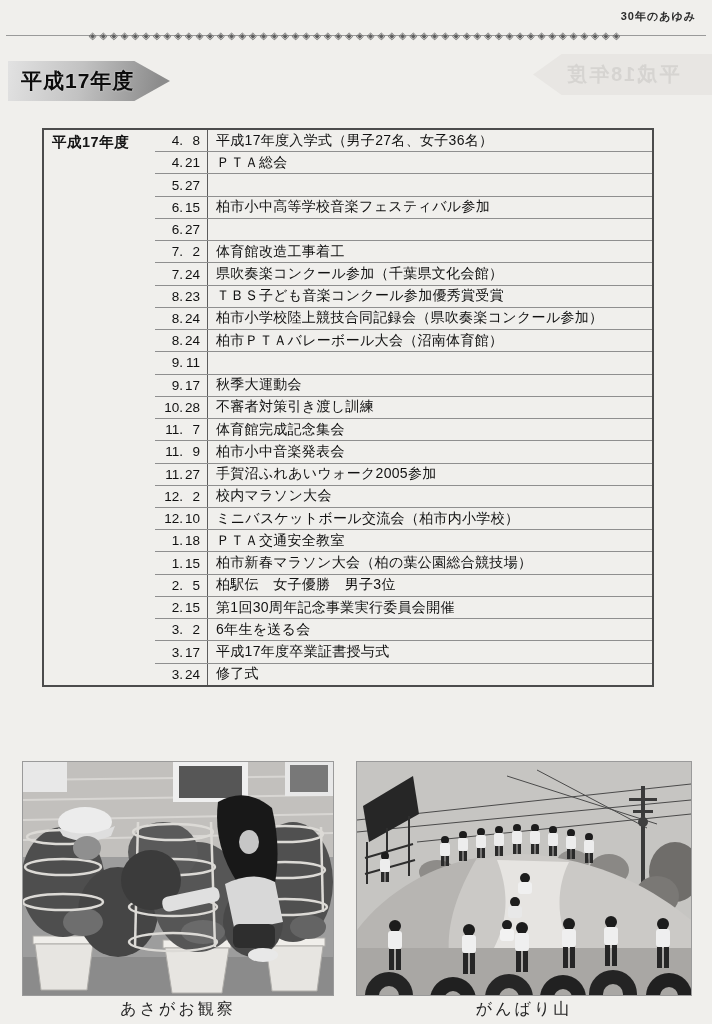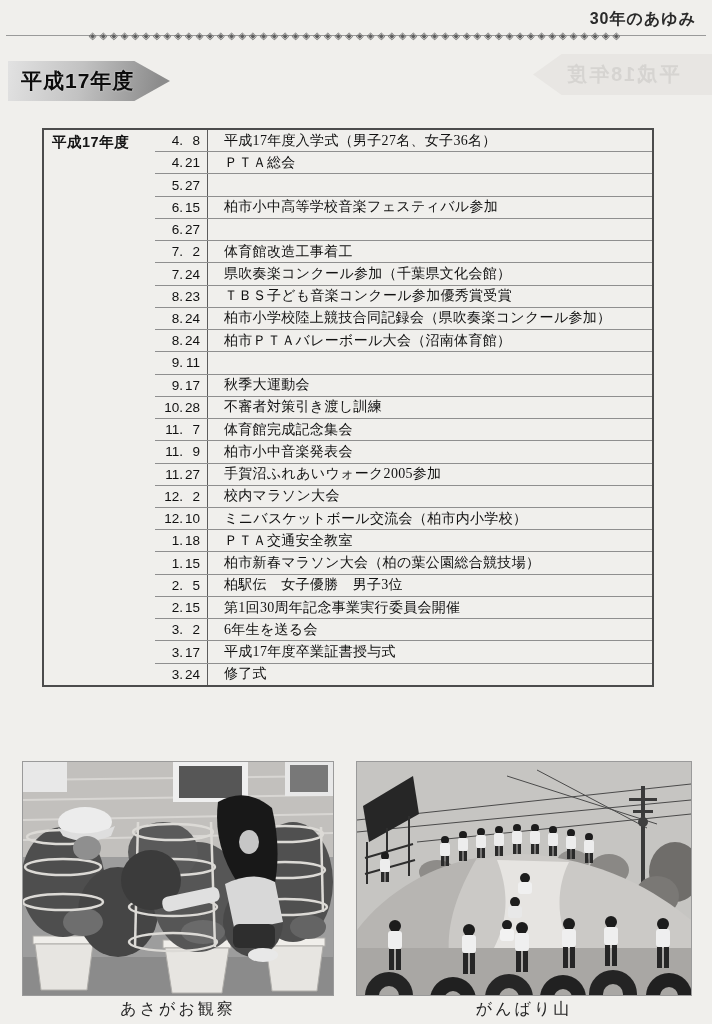--- a/index.html
+++ b/index.html
@@ -5,21 +5,21 @@
   html,body{margin:0;padding:0;}
   body{
     width:712px;height:1024px;position:relative;overflow:hidden;
     background:#f0efec;
     font-family:"Liberation Sans","DejaVu Sans",sans-serif;
     color:#1a1a1a;
   }
   
   .page-header{
     position:absolute;top:9px;right:16px;
-    font-size:16px;font-weight:bold;letter-spacing:1px;color:#2a2a2a;margin-left:18px;
+    font-size:11px;font-weight:bold;letter-spacing:1px;color:#2a2a2a;margin-left:18px;
   }
   
   .divider{
     position:absolute;top:29px;left:6px;right:6px;height:14px;
     overflow:hidden;text-align:center;
   }
   .divider::before{
     content:"";position:absolute;left:0;right:0;top:6px;height:1px;background:#9a9a9a;
   }
   .divider .chain{
@@ -72,22 +72,22 @@
   }
   .trow:last-child{border-bottom:none;}
   .tdate{
     width:52px;box-sizing:border-box;padding-right:7px;
     display:flex;justify-content:flex-end;align-items:baseline;
     font-size:13.5px;color:#111;
   }
   .tdate .m{display:inline-block;width:17px;text-align:right;}
   .tdate .d{display:inline-block;width:17px;text-align:right;}
   .tevent{
-    margin-left:17px;
-    font-family:Liberation Serif, serif;
+    margin-left:9px;
+    font-family:Liberation Sans, sans-serif;
     font-size:14px;color:#111;letter-spacing:.3px;white-space:nowrap;
   }
   
   .photo{position:absolute;top:762px;height:233px;outline:1px solid #9a9a9a;overflow:hidden;background:#bbb;}
   .photo-left{left:23px;width:310px;}
   .photo-right{left:357px;width:334px;}
   .photo svg{display:block;width:100%;height:100%;}
   .caption{
     position:absolute;top:999px;text-align:center;
     font-size:16px;letter-spacing:3px;color:#232323;

